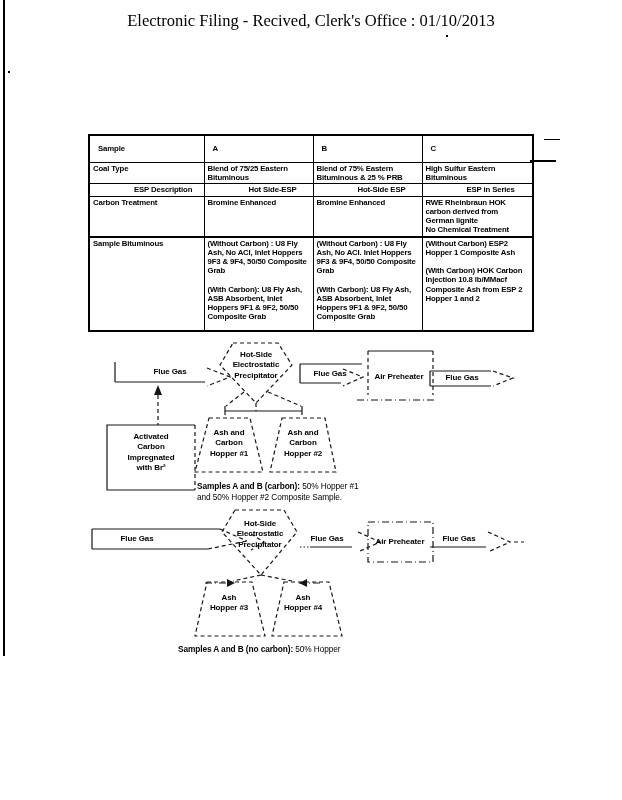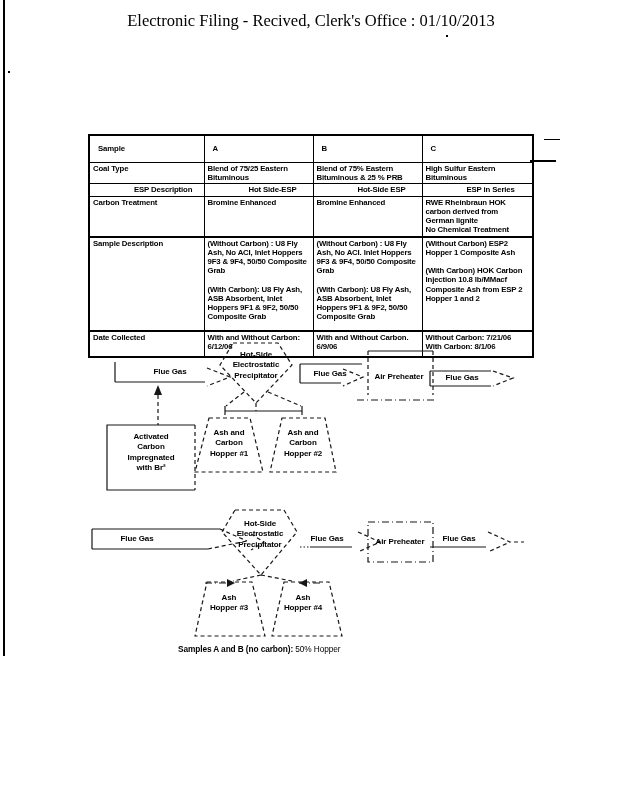--- a/index.html
+++ b/index.html
@@ -89,39 +89,30 @@
     <tr class="r-carbon">
       <td>Carbon Treatment</td>
       <td>Bromine Enhanced</td>
       <td>Bromine Enhanced</td>
       <td>RWE Rheinbraun HOK
 carbon derived from
 German lignite
 No Chemical Treatment</td>
     </tr>
     <tr class="r-desc">
-      <td>Sample Description</td>
+      <td>Sample Bituminous</td>
       <td>(Without Carbon) : U8 Fly Ash, No ACI, Inlet Hoppers 9F3 &amp; 9F4, 50/50 Composite Grab
 
 (With Carbon): U8 Fly Ash, ASB Absorbent, Inlet Hoppers 9F1 &amp; 9F2, 50/50 Composite Grab</td>
       <td>(Without Carbon) : U8 Fly Ash, No ACI. Inlet Hoppers 9F3 &amp; 9F4, 50/50 Composite Grab
 
 (With Carbon): U8 Fly Ash, ASB Absorbent, Inlet Hoppers 9F1 &amp; 9F2, 50/50 Composite Grab</td>
       <td>(Without Carbon) ESP2 Hopper 1 Composite Ash
 
 (With Carbon) HOK Carbon Injection 10.8 lb/MMacf Composite Ash from ESP 2 Hopper 1 and 2</td>
-    </tr>
-    <tr class="r-date">
-      <td>Date Collected</td>
-      <td>With and Without Carbon:
-6/12/06</td>
-      <td>With and Without Carbon.
-6/9/06</td>
-      <td>Without Carbon: 7/21/06
-With Carbon: 8/1/06</td>
     </tr>
   </tbody>
     </table>
 
   <div class="diagram" style="left:85px;top:340px;width:470px;height:168px;">
     <svg width="470" height="168" viewBox="0 0 470 168">
       <g class="ln">
         <path d="M30,22 V42 M30,42 H120"></path>
         <path d="M140,71 H217 M140,66 V75 M217,66 V75"></path>
         <path d="M110,85 H22 V150 H110"></path>
@@ -156,20 +147,22 @@
     <div class="dlabel" style="left:22px;top:92px;width:88px;">Activated
 Carbon
 Impregnated
 with Br²</div>
     <div class="dlabel" style="left:110px;top:88px;width:68px;">Ash and
 Carbon
 Hopper #1</div>
     <div class="dlabel" style="left:184px;top:88px;width:68px;">Ash and
 Carbon
 Hopper #2</div>
+    <div class="dcaption" style="left:112px;top:141px;width:250px;"><b>Samples A and B (carbon):</b><span> 50% Hopper #1
+and 50% Hopper #2 Composite Sample.</span></div>
   </div>
 
   <div class="diagram" style="left:70px;top:505px;width:490px;height:170px;">
     <svg width="490" height="170" viewBox="0 0 490 170">
       <g class="ln">
         <path d="M22,24 H150 M22,24 V44 M22,44 H138"></path>
         <path d="M240,42 H282"></path>
         <path d="M360,42 H416"></path>
       </g>
       <g class="ln dash">

